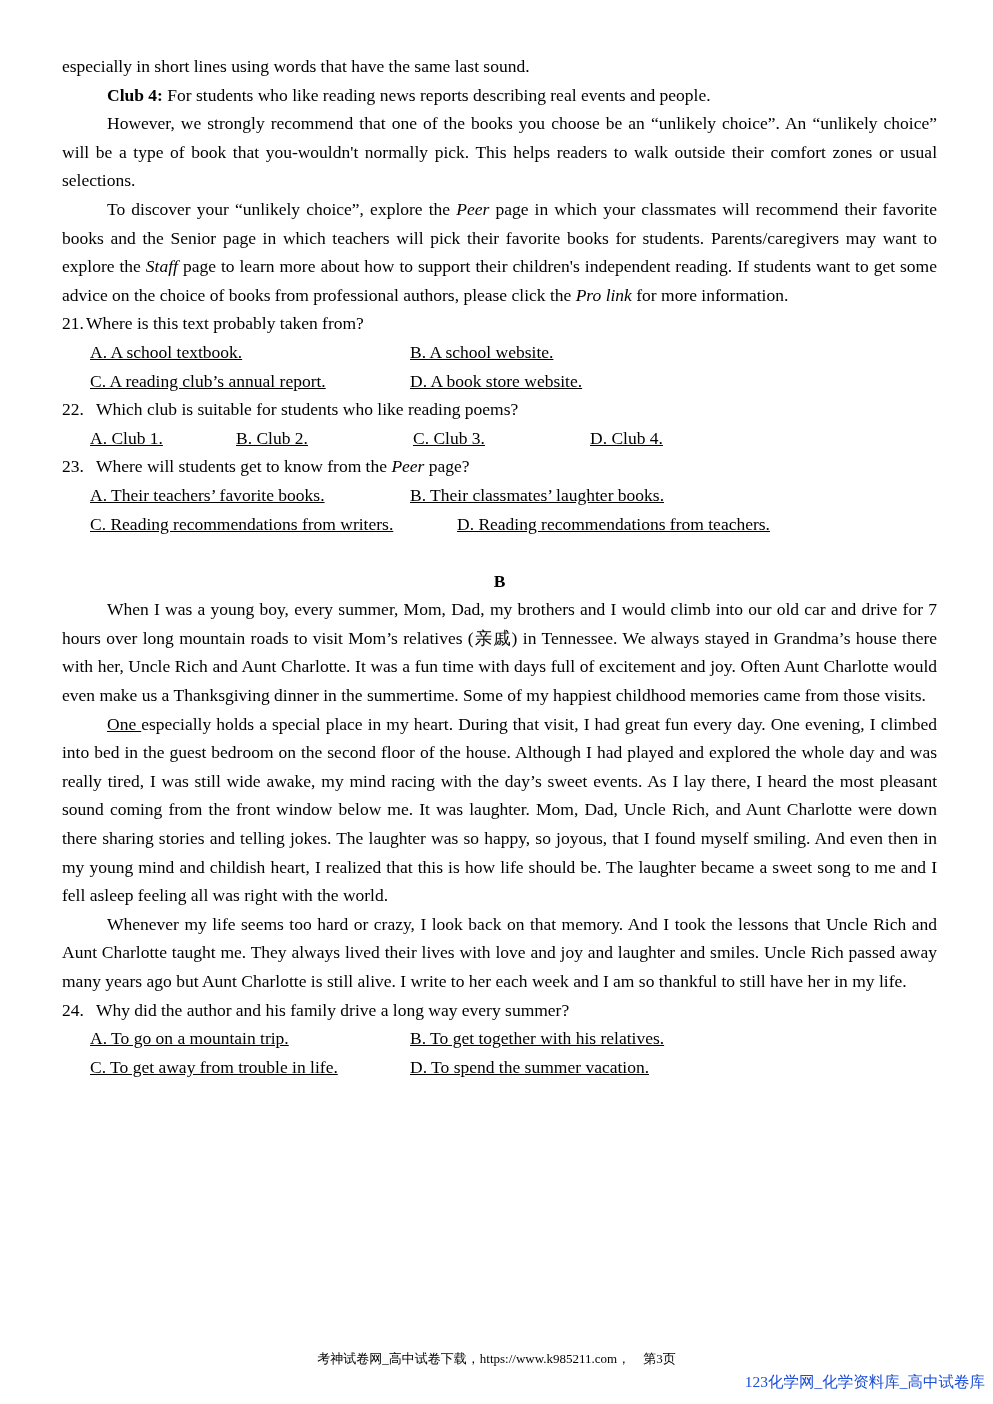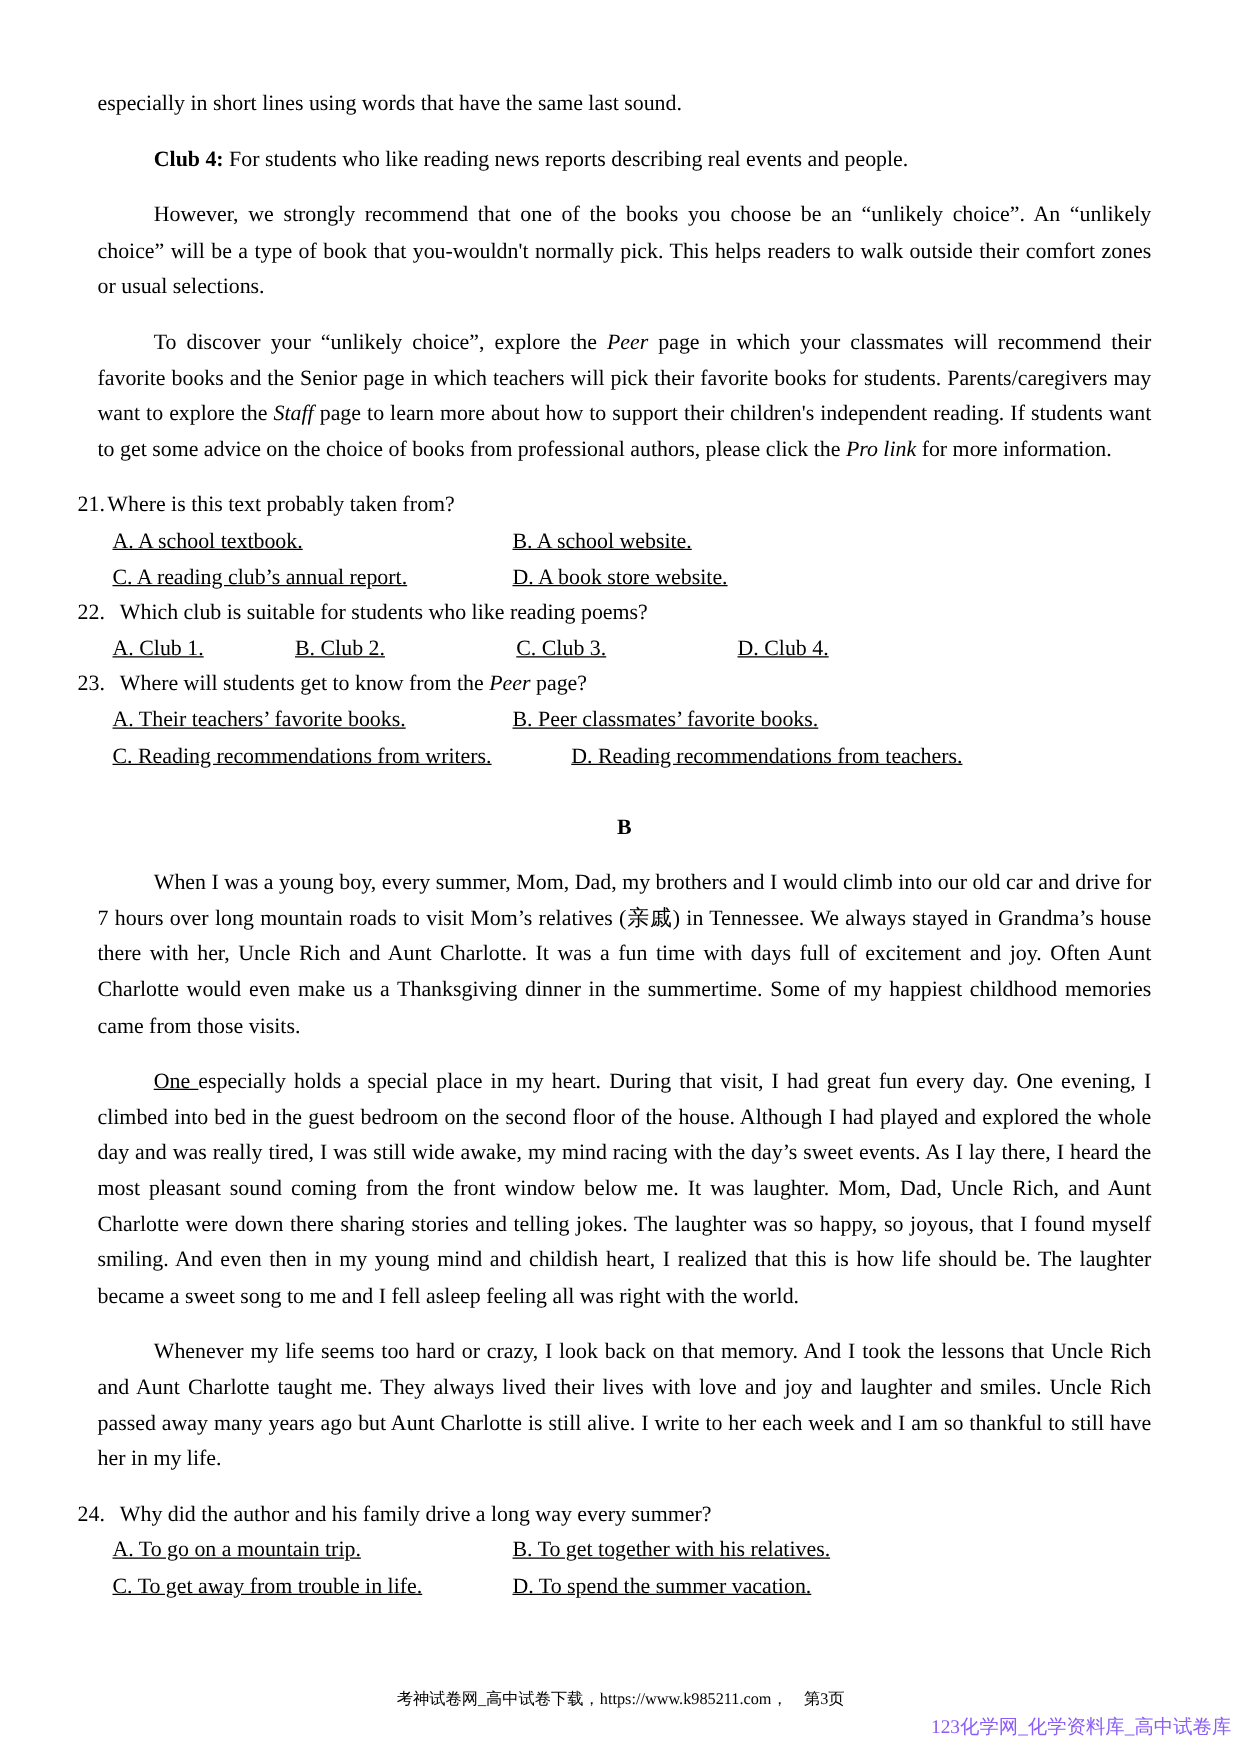--- a/index.html
+++ b/index.html
@@ -14,21 +14,21 @@
     overflow: hidden;
   }
   .content {
     position: absolute;
     left: 62px;
     top: 52px;
     width: 875px;
     font-size: 17.5px;
     line-height: 28.6px;
   }
-  .para { margin: 16px; }
+  .para { margin: 0; }
   .just { text-align: justify; }
   .ind  { text-indent: 45px; }
   .stem { margin: 0; }
   .qnum { margin-right: 2px; }
   .qnum-wide { margin-right: 12px; }
   .optrow { padding-left: 28px; }
   .opt { display: inline-block; vertical-align: top; text-decoration: underline; }
   .w320 { width: 320px; }
   .w367 { width: 367px; }
   .w146 { width: 146px; }
@@ -80,21 +80,21 @@
     <div>
       <p class="stem"><span class="qnum qnum-wide">22.</span><span><span>Which club is suitable for students who like reading poems?</span></span></p>
       <div class="optrow">
         <span class="opt w146">A. Club 1.</span><span class="opt w177">B. Club 2.</span><span class="opt w177">C. Club 3.</span><span class="opt">D. Club 4.</span>
       </div>
     </div>
 
     <div>
       <p class="stem"><span class="qnum qnum-wide">23.</span><span><span>Where will students get to know from the </span><span style="font-style: italic;">Peer</span><span> page?</span></span></p>
       <div class="optrow">
-        <span class="opt w320">A. Their teachers’ favorite books.</span><span class="opt">B. Peer classmates’ favorite books.</span>
+        <span class="opt w320">A. Their teachers’ favorite books.</span><span class="opt">B. Their classmates’ laughter books.</span>
       </div>
       <div class="optrow">
         <span class="opt w367">C. Reading recommendations from writers.</span><span class="opt">D. Reading recommendations from teachers.</span>
       </div>
     </div>
 
     <p class="section-title">B</p>
 
     <p class="para ind just"><span>When I was a young boy, every summer, Mom, Dad, my brothers and I would climb into our old car and drive for 7 hours over long mountain roads to visit Mom’s relatives (亲戚) in Tennessee. We always stayed in Grandma’s house there with her, Uncle Rich and Aunt Charlotte. It was a fun time with days full of excitement and joy. Often Aunt Charlotte would even make us a Thanksgiving dinner in the summertime. Some of my happiest childhood memories came from those visits.</span></p>
     <p class="para ind just"><span style="text-decoration: underline;">One </span><span>especially holds a special place in my heart. During that visit, I had great fun every day. One evening, I climbed into bed in the guest bedroom on the second floor of the house. Although I had played and explored the whole day and was really tired, I was still wide awake, my mind racing with the day’s sweet events. As I lay there, I heard the most pleasant sound coming from the front window below me. It was laughter. Mom, Dad, Uncle Rich, and Aunt Charlotte were down there sharing stories and telling jokes. The laughter was so happy, so joyous, that I found myself smiling. And even then in my young mind and childish heart, I realized that this is how life should be. The laughter became a sweet song to me and I fell asleep feeling all was right with the world.</span></p>
@@ -107,14 +107,14 @@
       </div>
       <div class="optrow">
         <span class="opt w320">C. To get away from trouble in life.</span><span class="opt">D. To spend the summer vacation.</span>
       </div>
     </div>
 
 
   </div>
 
   <div class="footer-line">考神试卷网_高中试卷下载，https://www.k985211.com，　第3页</div>
-  <div class="watermark" style="color: #8b5cf6;">123化学网_化学资料库_高中试卷库</div>
+  <div class="watermark" style="color: #1d4ed8;">123化学网_化学资料库_高中试卷库</div>
 </div>
 
 </body></html>

